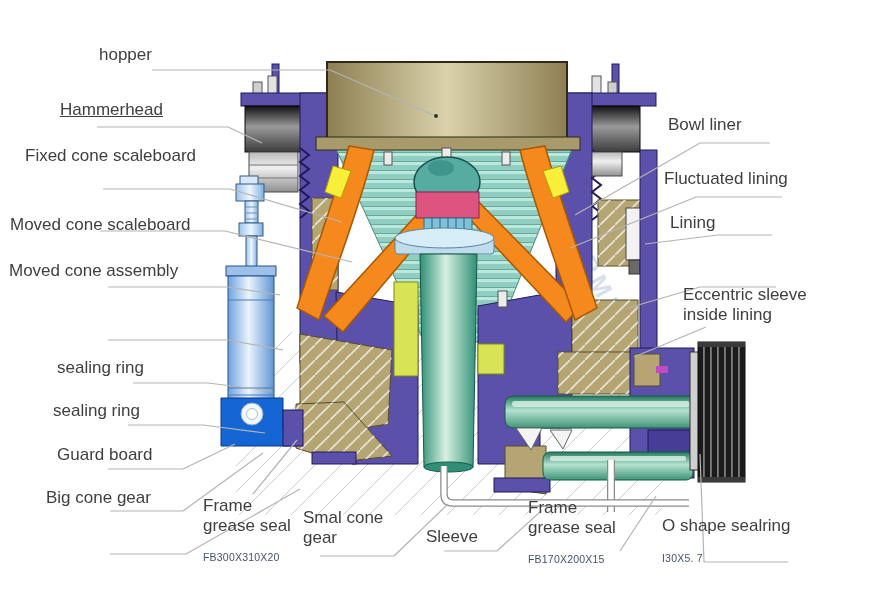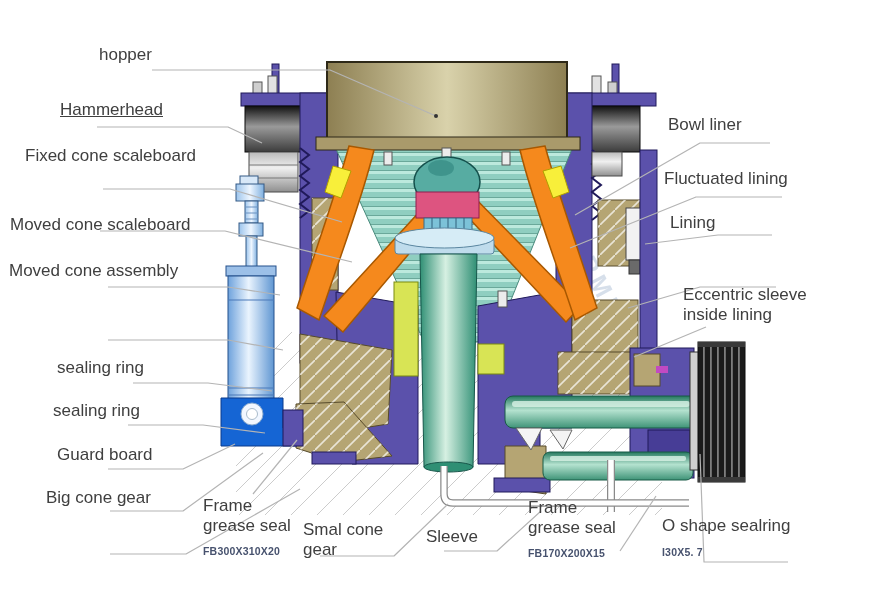--- a/index.html
+++ b/index.html
@@ -1,35 +1,35 @@
 <!DOCTYPE html>
 <html><head>
 <meta charset="utf-8">
 <style>
   html,body{margin:0;padding:0;background:#fff;}
   .stage{position:relative;width:870px;height:600px;background:#ffffff;overflow:hidden;
          font-family:"Liberation Sans",sans-serif;}
   .stage svg{position:absolute;left:0;top:0;}
   .lbl{position:absolute;color:#3f3f3f;font-size:17px;line-height:1.16;text-align:left;}
   .lbl .main{display:block;}
-  .lbl .code{display:block;font-size:10.5px;font-weight:bold;color:#47526e;letter-spacing:.2px;margin-top:10px;}
+  .lbl .code{display:block;font-size:10.5px;font-weight:normal;color:#47526e;letter-spacing:.2px;margin-top:16px;}
   
   .l-hopper{left:99px;top:45px;width:100px;}
   .l-hammerhead{left:60px;top:100px;width:170px;text-decoration:underline;}
   .l-fixed{left:25px;top:146px;width:240px;}
   .l-movedscale{left:10px;top:215px;width:240px;}
   .l-movedasm{left:9px;top:261px;width:240px;}
   .l-eccasm{left:10px;top:314px;width:240px;}
   .l-seal1{left:57px;top:358px;width:150px;}
   .l-seal2{left:53px;top:401px;width:150px;}
   .l-guardboard-l{left:57px;top:445px;width:150px;}
   .l-bigcone{left:46px;top:488px;width:150px;}
   .l-upperdisk{left:13px;top:530px;width:190px;}
   .l-fgsl{left:203px;top:496px;width:95px;}
-  .l-smalcone{left:303px;top:520px;width:84px;}
+  .l-smalcone{left:303px;top:508px;width:84px;}
   .l-sleeve{left:426px;top:527px;width:84px;}
   .l-fgsr{left:528px;top:498px;width:95px;}
   .l-oring{left:662px;top:516px;width:155px;}
   .l-bowl{left:668px;top:115px;width:150px;}
   .l-fluct{left:664px;top:169px;width:155px;}
   .l-lining{left:670px;top:213px;width:150px;}
   .l-eccinside{left:683px;top:237px;width:134px;margin-top:48px;}
   .l-guardboard-r{left:667px;top:301px;width:150px;}
 </style>
 </head>

